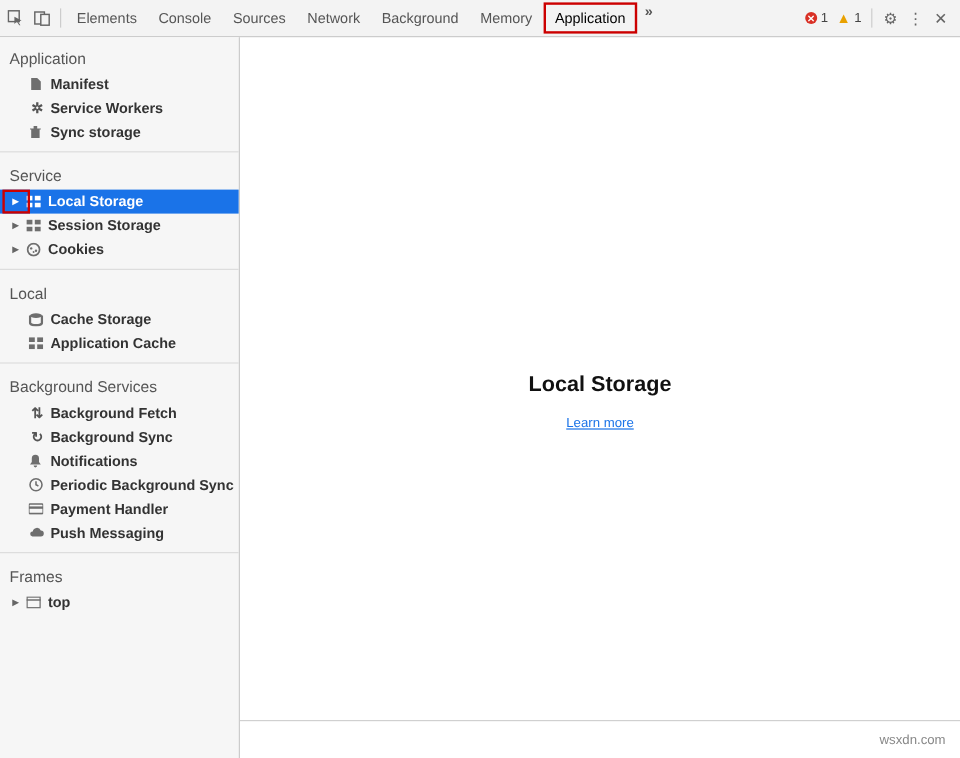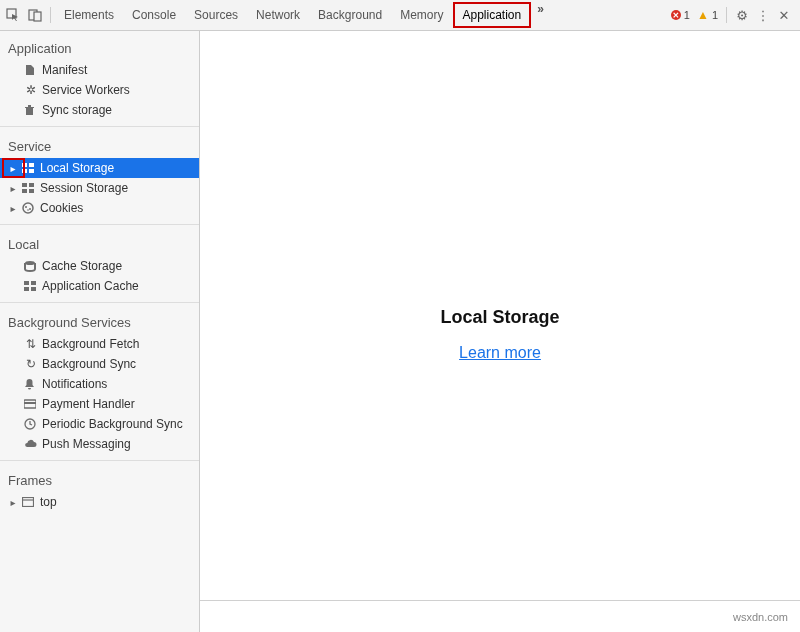--- a/index.html
+++ b/index.html
@@ -74,21 +74,21 @@
   .item {
     display:flex; align-items:center;
     height: 20px;
     padding-left: 8px;
     gap: 4px;
     color:#333;
     font-size: 12px;
   }
   .item .tw { width:10px; text-align:center; color:#666; font-size:10px;}
   .item .ic { width:14px; text-align:center; color:#555; flex:0 0 14px;}
-  .item.level1 { padding-left: 24px; }
+  .item.level1 { padding-left: 24px; font-weight: bold; }
   .item.level1.twistable { padding-left: 8px; }
   .item.selected {
     background: #1a73e8;
     color: #fff;
   }
   .item.selected .ic, .item.selected .tw { color:#fff; }
   .sel-highlight-marker {
     position:absolute;
     left:2px;
     width:23px; height:20px;
@@ -105,21 +105,21 @@
   }
   .main h1 {
     font-size: 18px;
     font-weight: 600;
     color:#111;
     margin: 0 0 16px 0;
   }
   .main a {
     color:#1a73e8;
     text-decoration: underline;
-    font-size: 16px;
+    font-size: 11px;
   }
   .bottom-hairline {
     position:absolute; left:0; right:0; bottom:36px; height:1px; background:#d0d0d0;
   }
   .watermark {
     position:absolute; bottom:14px; right:12px;
     font-size:11px; color:#888;margin-top:41px;
   }
   .overflow-chevs { padding:0 6px; color:#555; font-weight:bold; }
   svg { display:block; }
@@ -274,35 +274,35 @@
     <div class="item level1">
       <span class="ic">
           <svg width="11" height="12" viewBox="0 0 11 12">
             <path d="M5.5 1a3 3 0 00-3 3v3L1 9h9L8.5 7V4a3 3 0 00-3-3zM4 10a1.5 1.5 0 003 0" fill="#6e6e6e"></path>
           </svg>
         </span>
       <span>Notifications</span>
     </div>
     <div class="item level1">
       <span class="ic">
+          <svg width="12" height="12" viewBox="0 0 12 12">
+            <circle cx="6" cy="6" r="5" fill="none" stroke="#6e6e6e" stroke-width="1.3"></circle>
+            <path d="M6 3v3l2 1" stroke="#6e6e6e" stroke-width="1.3" fill="none"></path>
+          </svg>
+        </span>
+      <span>Periodic Background Sync</span>
+    </div>
+    <div class="item level1">
+      <span class="ic">
           <svg width="12" height="10" viewBox="0 0 12 10">
             <rect x="0" y="1" width="12" height="8" rx="1" fill="none" stroke="#6e6e6e" stroke-width="1.3"></rect>
             <rect x="0" y="3" width="12" height="2" fill="#6e6e6e"></rect>
           </svg>
         </span>
       <span>Payment Handler</span>
-    </div>
-    <div class="item level1">
-      <span class="ic">
-          <svg width="12" height="12" viewBox="0 0 12 12">
-            <circle cx="6" cy="6" r="5" fill="none" stroke="#6e6e6e" stroke-width="1.3"></circle>
-            <path d="M6 3v3l2 1" stroke="#6e6e6e" stroke-width="1.3" fill="none"></path>
-          </svg>
-        </span>
-      <span>Periodic Background Sync</span>
     </div>
     <div class="item level1">
       <span class="ic">
           <svg width="13" height="10" viewBox="0 0 13 10">
             <path d="M10 8a2.5 2.5 0 000-5 3.5 3.5 0 00-6.7 1A2 2 0 003 8z" fill="#6e6e6e"></path>
           </svg>
         </span>
       <span>Push Messaging</span>
     </div>
 

